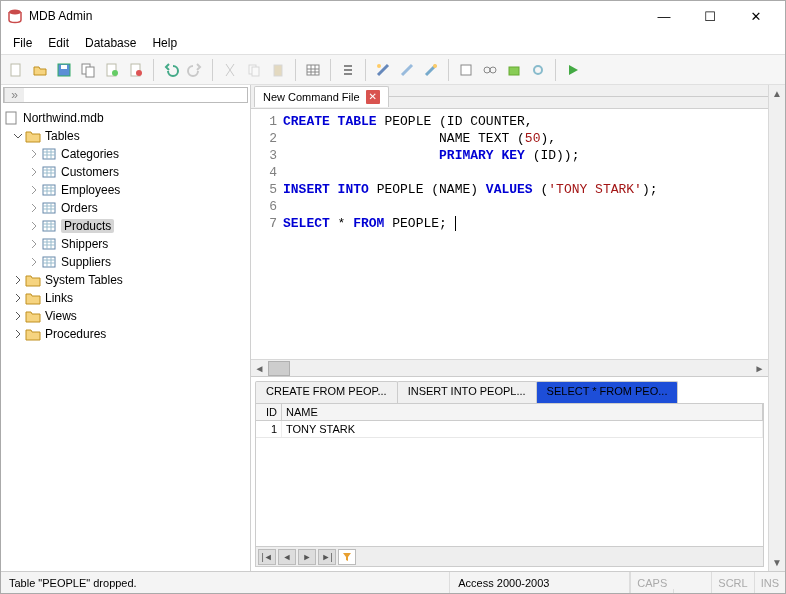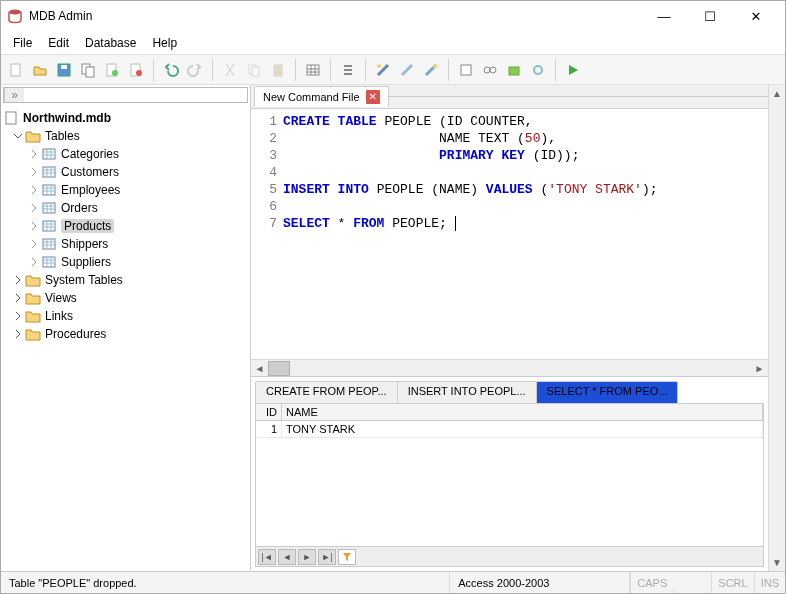--- a/index.html
+++ b/index.html
@@ -225,21 +225,21 @@
     <div class="search">
       <div class="btn">»</div>
     </div>
     <div class="tree">
       <div class="tree-row" style="padding-left:0px">
         <span class="db-icon">
             <svg viewBox="0 0 16 16">
               <rect x="3" y="2" width="10" height="12" fill="#fff" stroke="#888"></rect>
             </svg>
           </span>
-        <span class="label" style="font-weight:bold">Northwind.mdb</span>
+        <span class="label" style="font-weight:normal">Northwind.mdb</span>
       </div>
       <div class="tree-row" style="padding-left:8px">
         <span class="twisty">
             <svg viewBox="0 0 10 10">
               <path d="M1 3l4 4 4-4" fill="none" stroke="#555"></path>
             </svg>
           </span>
         <span class="folder-icon">
             <svg viewBox="0 0 16 14">
               <path d="M1 3h5l1 2h8v8H1z" fill="#f6d480" stroke="#c09020"></path>
@@ -364,34 +364,34 @@
         <span class="twisty">
             <svg viewBox="0 0 10 10">
               <path d="M3 1l4 4-4 4" fill="none" stroke="#555"></path>
             </svg>
           </span>
         <span class="folder-icon">
             <svg viewBox="0 0 16 14">
               <path d="M1 3h5l1 2h8v8H1z" fill="#f6d480" stroke="#c09020"></path>
             </svg>
           </span>
-        <span class="label">Views</span>
+        <span class="label">Links</span>
       </div>
       <div class="tree-row" style="padding-left:8px">
         <span class="twisty">
             <svg viewBox="0 0 10 10">
               <path d="M3 1l4 4-4 4" fill="none" stroke="#555"></path>
             </svg>
           </span>
         <span class="folder-icon">
             <svg viewBox="0 0 16 14">
               <path d="M1 3h5l1 2h8v8H1z" fill="#f6d480" stroke="#c09020"></path>
             </svg>
           </span>
-        <span class="label">Links</span>
+        <span class="label">Views</span>
       </div>
       <div class="tree-row" style="padding-left:8px">
         <span class="twisty">
             <svg viewBox="0 0 10 10">
               <path d="M3 1l4 4-4 4" fill="none" stroke="#555"></path>
             </svg>
           </span>
         <span class="folder-icon">
             <svg viewBox="0 0 16 14">
               <path d="M1 3h5l1 2h8v8H1z" fill="#f6d480" stroke="#c09020"></path>

